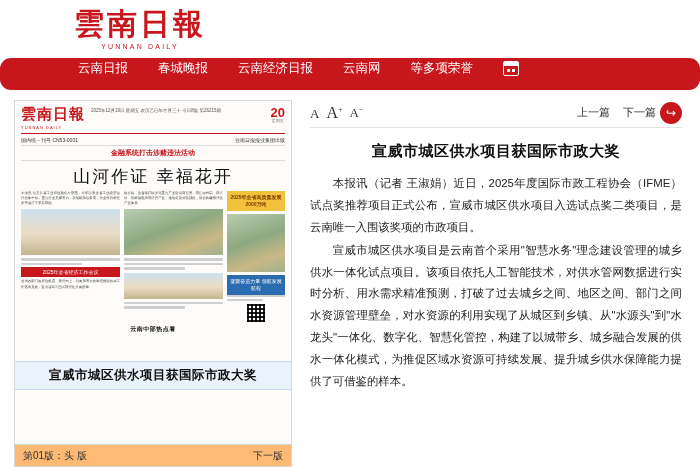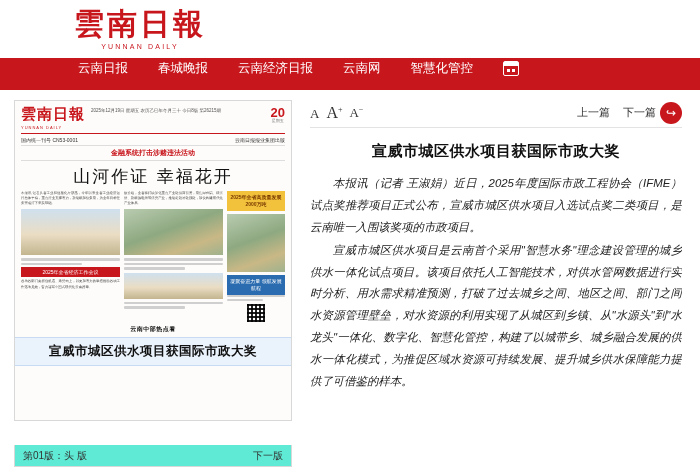--- a/index.html
+++ b/index.html
@@ -43,20 +43,21 @@
   }
 
   
   .navbar {
     height: 32px;
     background: #c8161d;
     display: flex;
     align-items: center;
     padding: 0 14px 12px 78px;
     color: #fff;
+    border-radius: 11px;
   }
   .navbar .nav-item {
     font-size: 12.5px;
     color: #ffffff;
     margin-right: 30px;
     white-space: nowrap;
     cursor: pointer;
   }
   .navbar .nav-item:last-of-type { margin-right: 0; }
   .nav-spacer { flex: 1; }
@@ -200,23 +201,23 @@
     color: #111;
     padding: 5px 2px;
     letter-spacing: .5px;
   }
 
   
   .paper-footer {
     height: 22px;
     display: flex; align-items: center; justify-content: space-between;
     border: 1px solid #d8d8d8; border-top: none;
-    background: #5eead4;
+    background: #fdba74;
     padding: 0 8px;
-    font-size: 10px; color: #333; margin-top: 24px;
+    font-size: 10px; color: #333;
   }
   .paper-footer span { cursor: pointer; white-space: nowrap; }
 
   
   .right-pane {
     flex: 1;
     padding: 2px 10px 0 12px;
     display: flex;
     flex-direction: column;
     min-width: 0;
@@ -251,42 +252,41 @@
     margin: 14px 0 12px 0;
     letter-spacing: .5px;
   }
   .article-body {
     font-size: 11.4px;
     line-height: 1.92;
     color: #222;
     text-align: justify;
     overflow: hidden;
     flex: 1;
-    font-style: italic;
   }
   .article-body p { margin: 0 0 1px 0; text-indent: 2em; }
 </style>
 </head>
 <body>
 
 <div id="page">
 
   <div class="masthead">
     <div class="logo-wrap">
       <div class="logo-cn">雲南日報</div>
       <div class="logo-en">YUNNAN DAILY</div>
     </div>
   </div>
 
   <div class="navbar">
     <div class="nav-item">云南日报</div>
     <div class="nav-item">春城晚报</div>
     <div class="nav-item">云南经济日报</div>
     <div class="nav-item">云南网</div>
-    <div class="nav-item">智慧化管控</div>
+    <div class="nav-item">等多项荣誉</div>
     <div class="cal-icon"></div>
     <div class="nav-spacer"></div>
   </div>
 
   <div class="content">
 
     <div class="left-pane">
       <div class="paper">
         <div class="paper-inner">
 

